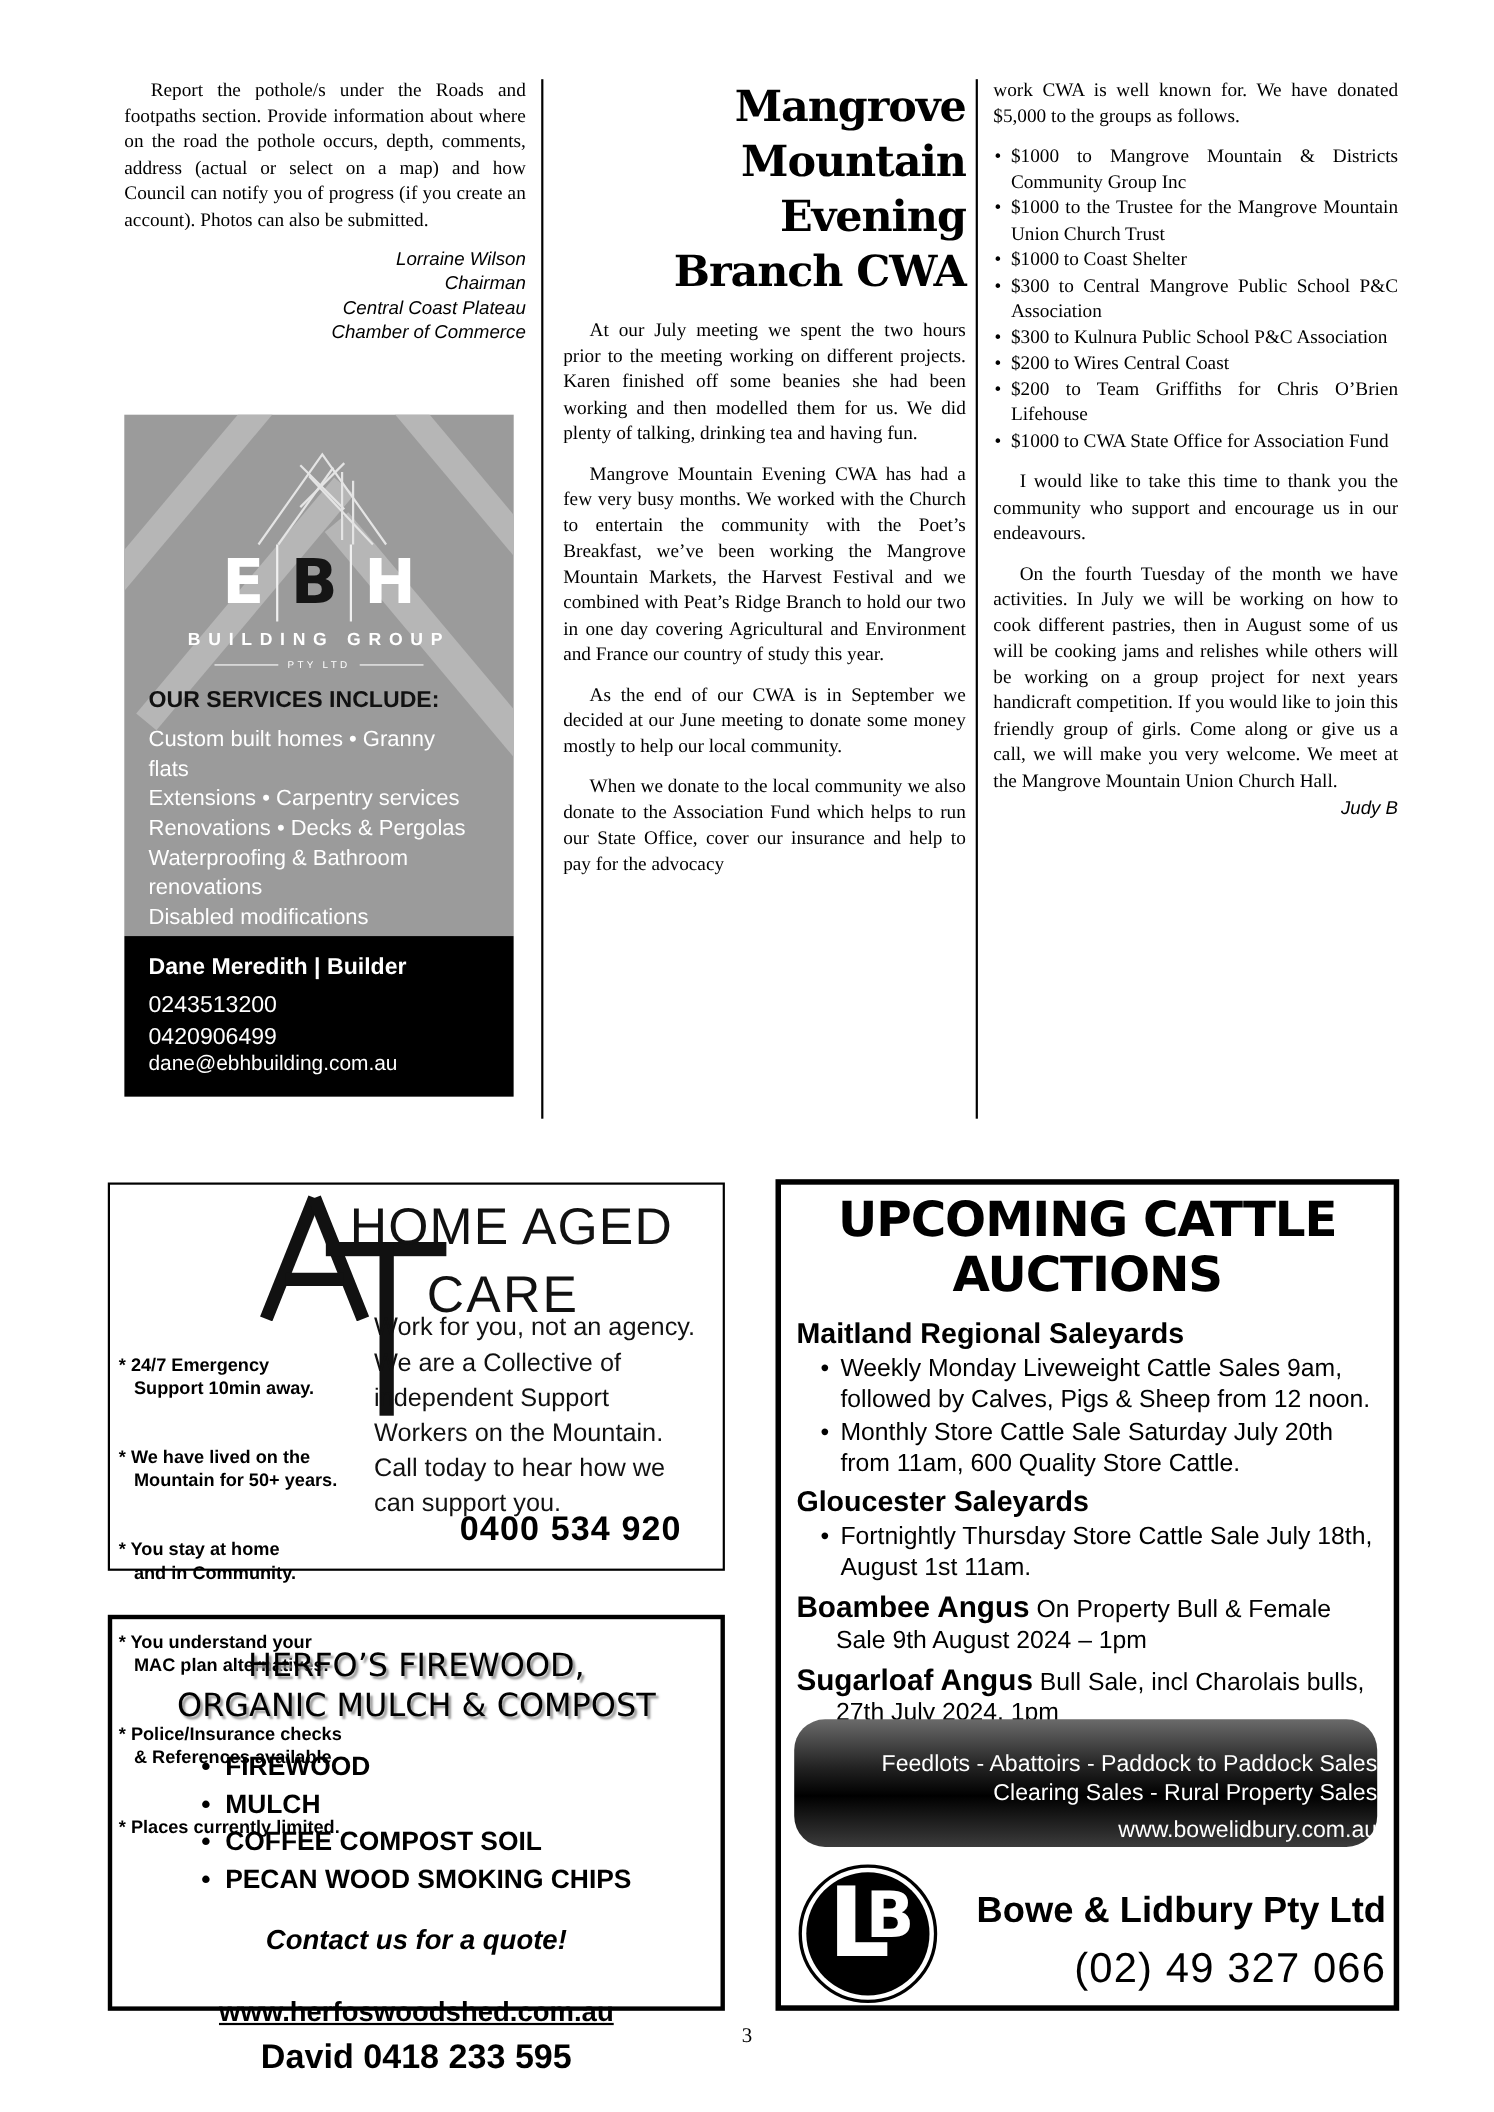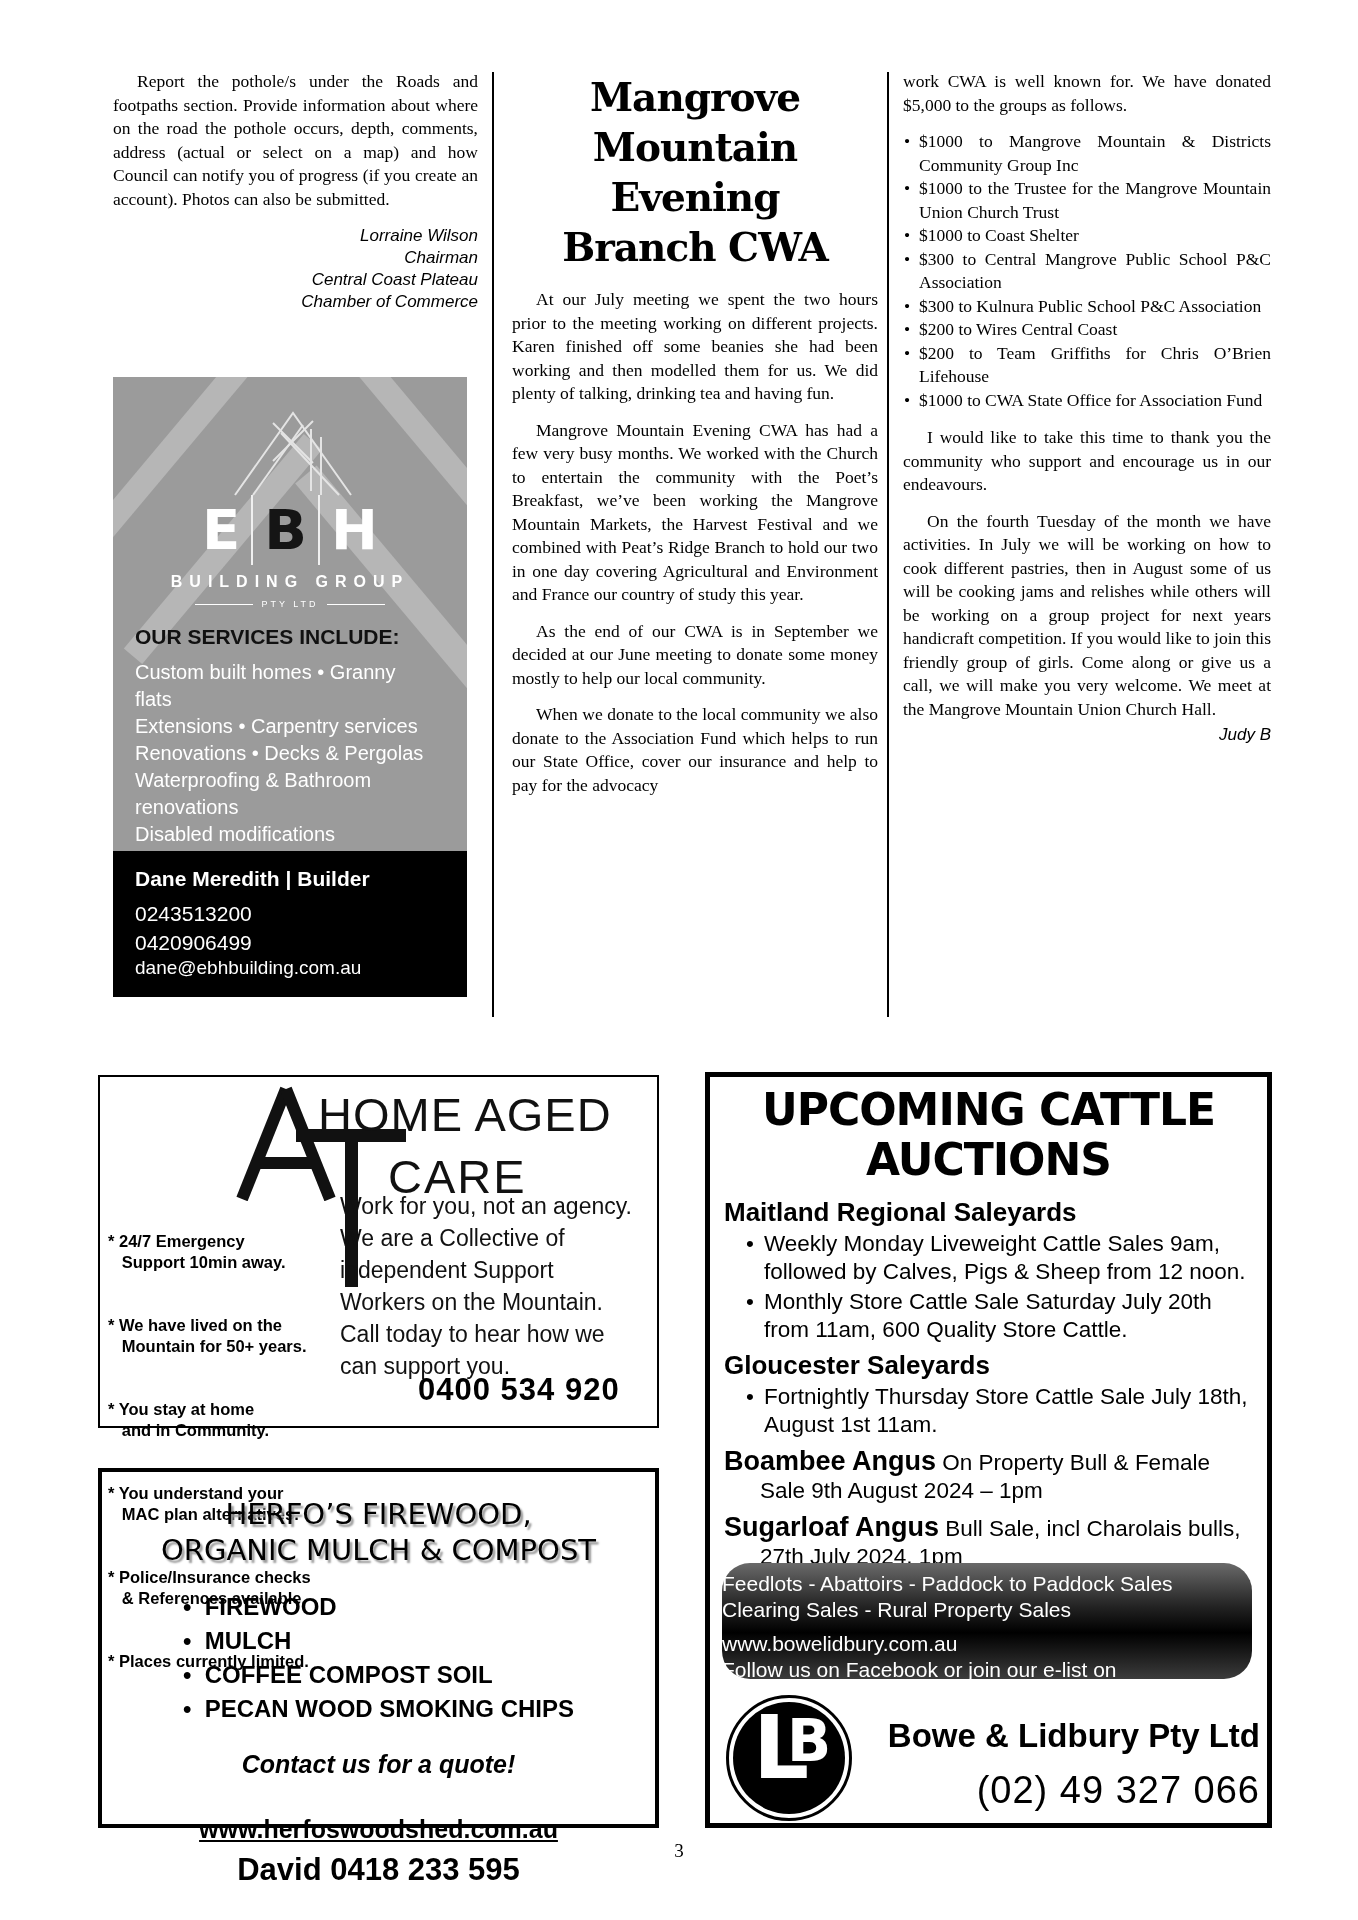--- a/index.html
+++ b/index.html
@@ -16,21 +16,21 @@
   .vdivider{position:absolute;top:72px;width:2px;height:945px;background:#000;}
   #vdiv1{left:492px;}
   #vdiv2{left:887px;}
 
   .signature{margin-top:14px;text-align:right;font-family:"Liberation Sans",sans-serif;
              font-style:italic;font-size:17px;line-height:22px;}
   .byline{text-align:right;font-family:"Liberation Sans",sans-serif;font-style:italic;
           font-size:17px;margin-top:2px;}
 
   .cwa-title{font-family:"DejaVu Serif",serif;font-weight:bold;font-size:39px;line-height:50px;
-             text-align:center;white-space:pre-line;letter-spacing:-1px;margin:2px 0 16px 0;}
+             text-align:right;white-space:pre-line;letter-spacing:-1px;margin:2px 0 16px 0;}
 
   .donations{margin:12px 0 14px 0;padding:0;list-style:none;font-family:Liberation Serif, serif;}
   .donations li{position:relative;padding-left:16px;margin:0;text-align:justify;}
   .donations li::before{content:"\2022";position:absolute;left:1px;}
 
   
   .ebh{position:absolute;left:113px;top:377px;width:354px;height:620px;background:#9b9b9b;
        overflow:hidden;font-family:"Liberation Sans",sans-serif;}
   .ebh-stripe{position:absolute;background:#b6b6b6;}
   .ebh-house{position:absolute;left:102px;top:22px;}
@@ -82,21 +82,21 @@
                 text-align:center;margin-top:8px;letter-spacing:-1px;}
   .cattle-body{padding:6px 14px 0 14px;}
   .cat-head{font-weight:bold;font-size:26px;margin-top:6px;}
   .cat-ul{margin:2px 0 4px 0;padding:0;list-style:none;font-size:22.5px;line-height:28px;}
   .cat-ul li{position:relative;padding-left:40px;margin-bottom:2px;}
   .cat-ul li::before{content:"\2022";position:absolute;left:22px;}
   .cat-mixed{font-size:22.5px;line-height:28px;padding-left:36px;text-indent:-36px;margin-top:8px;}
   .cat-mixed .lead{font-weight:bold;font-size:27px;}
   .feedlots{position:absolute;left:12px;top:486px;width:530px;height:116px;border-radius:28px;
             background:linear-gradient(180deg,#6a6a6a 0%,#222 38%,#000 60%,#3c3c3c 100%);
-            color:#fff;text-align:left;font-size:21px;line-height:26px;padding-top:8px;
+            color:#fff;text-align:right;font-size:21px;line-height:26px;padding-top:28px;
             box-sizing:border-box;}
   .feedlots .gap{height:8px;}
   .lb-outer{position:absolute;left:16px;top:618px;width:126px;height:126px;border-radius:50%;
             background:#fff;border:3px solid #000;box-sizing:border-box;}
   .lb-inner{position:absolute;left:4px;top:4px;width:112px;height:112px;border-radius:50%;
             background:#000;overflow:hidden;}
   .lb-inner .l{position:absolute;left:20px;top:-4px;color:#fff;font-family:"DejaVu Sans",sans-serif;
                font-weight:bold;font-size:88px;line-height:100px;}
   .lb-inner .b{position:absolute;left:54px;top:6px;color:#fff;font-family:"DejaVu Sans",sans-serif;
                font-weight:bold;font-size:58px;line-height:66px;}

